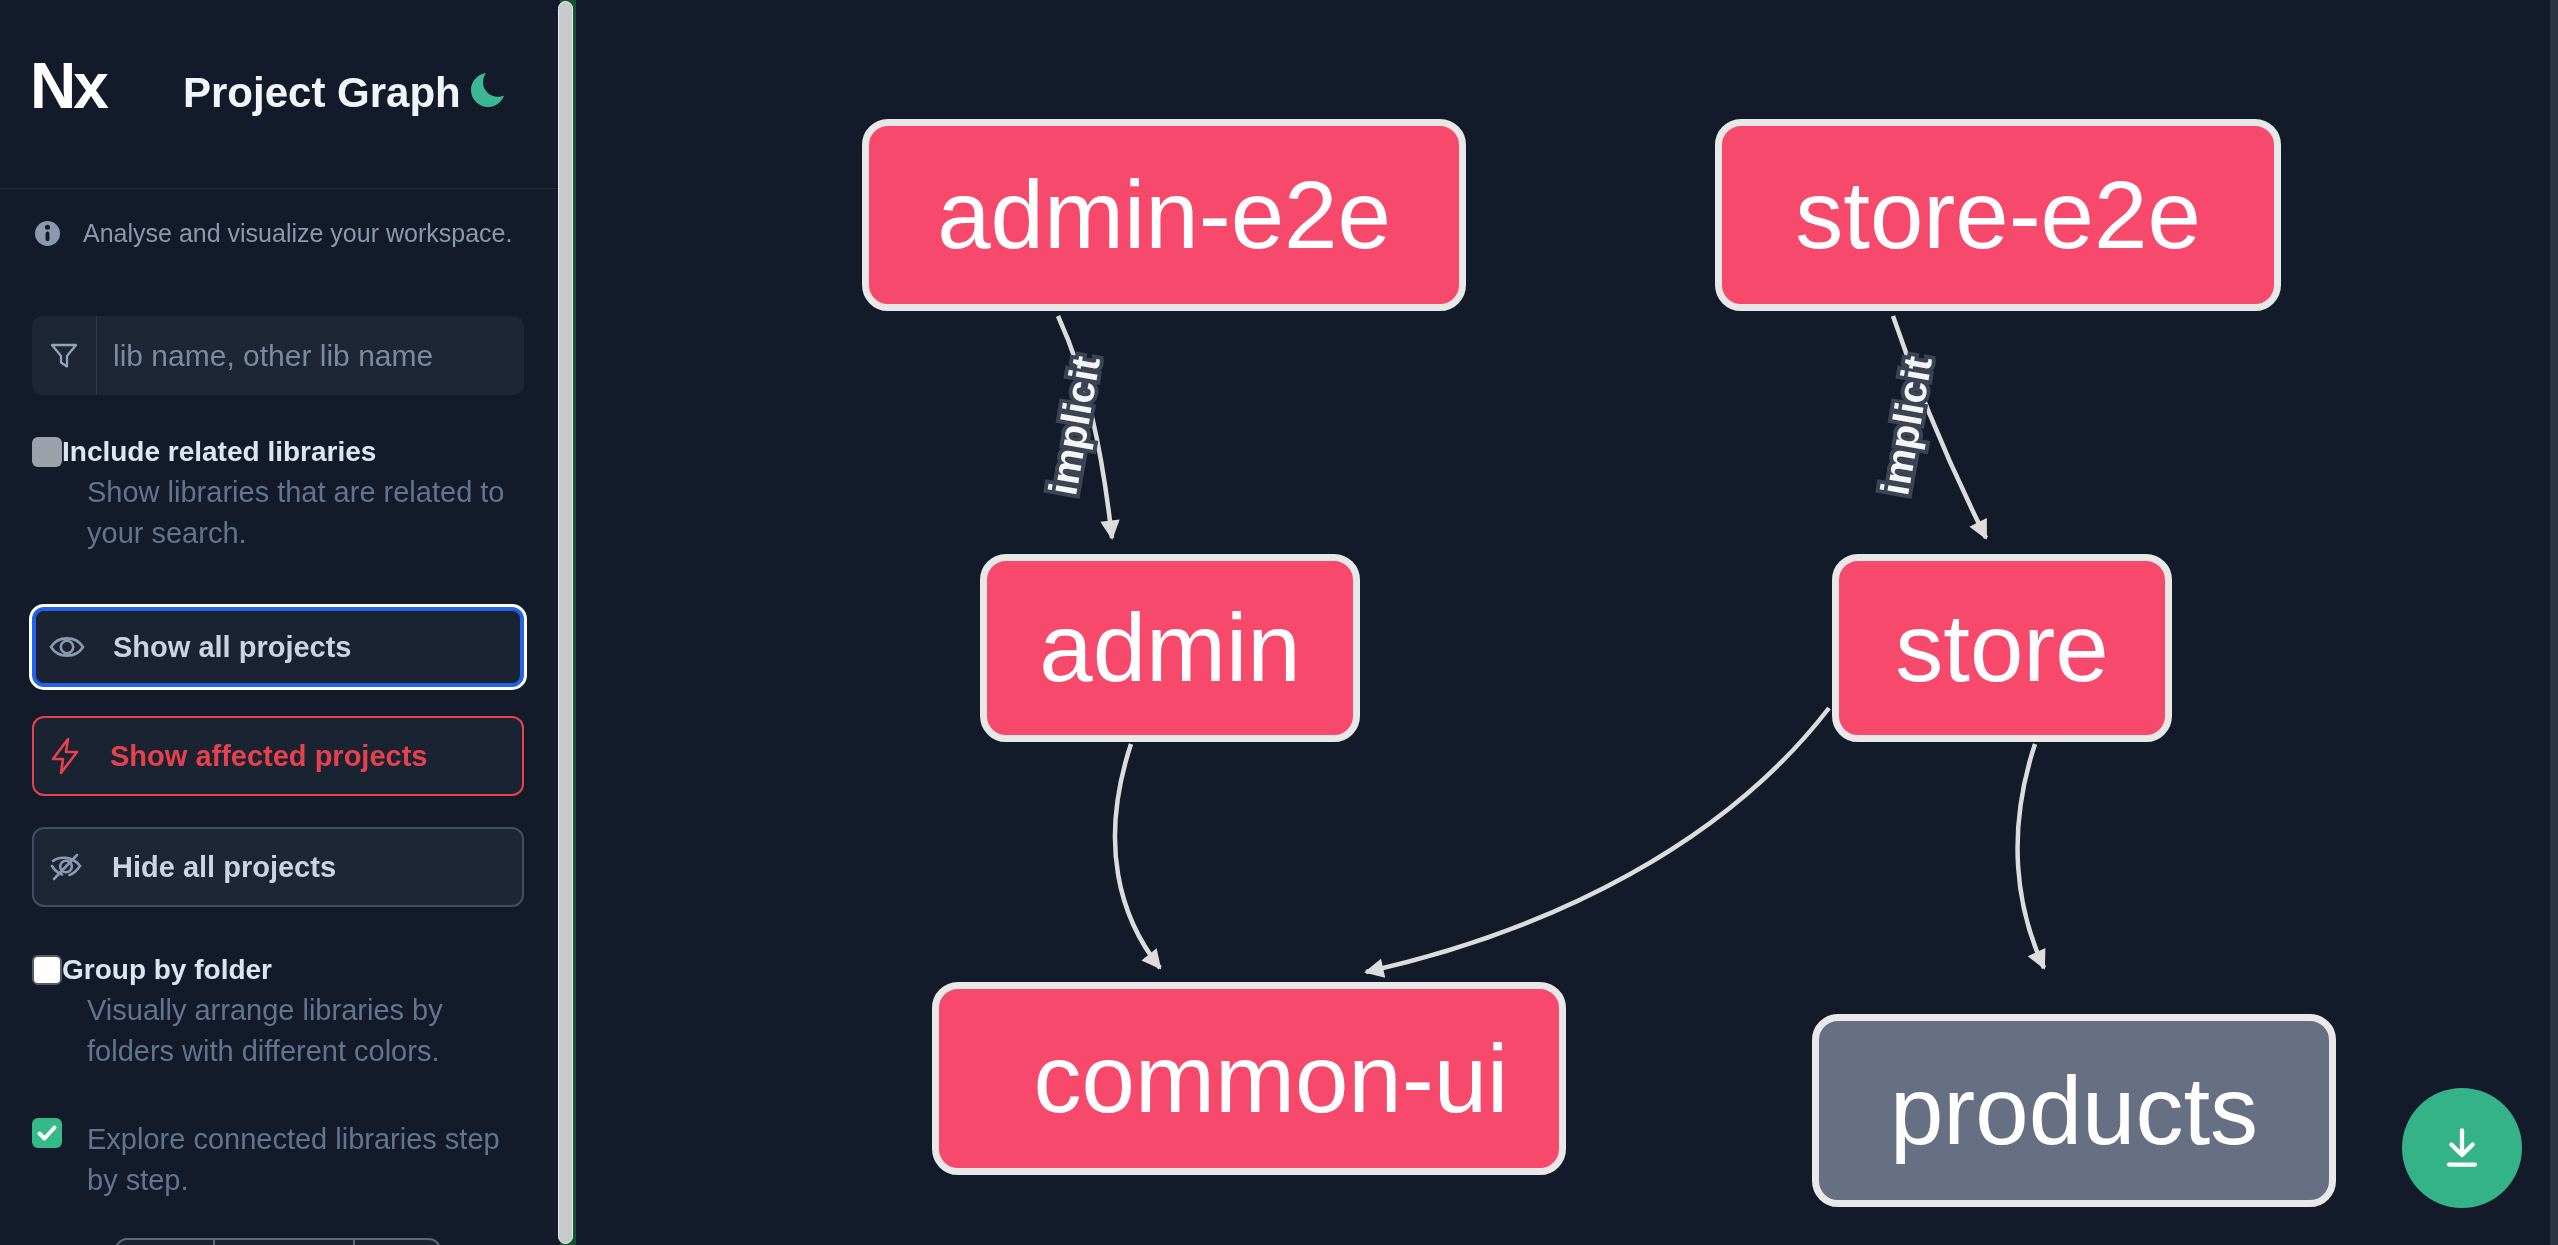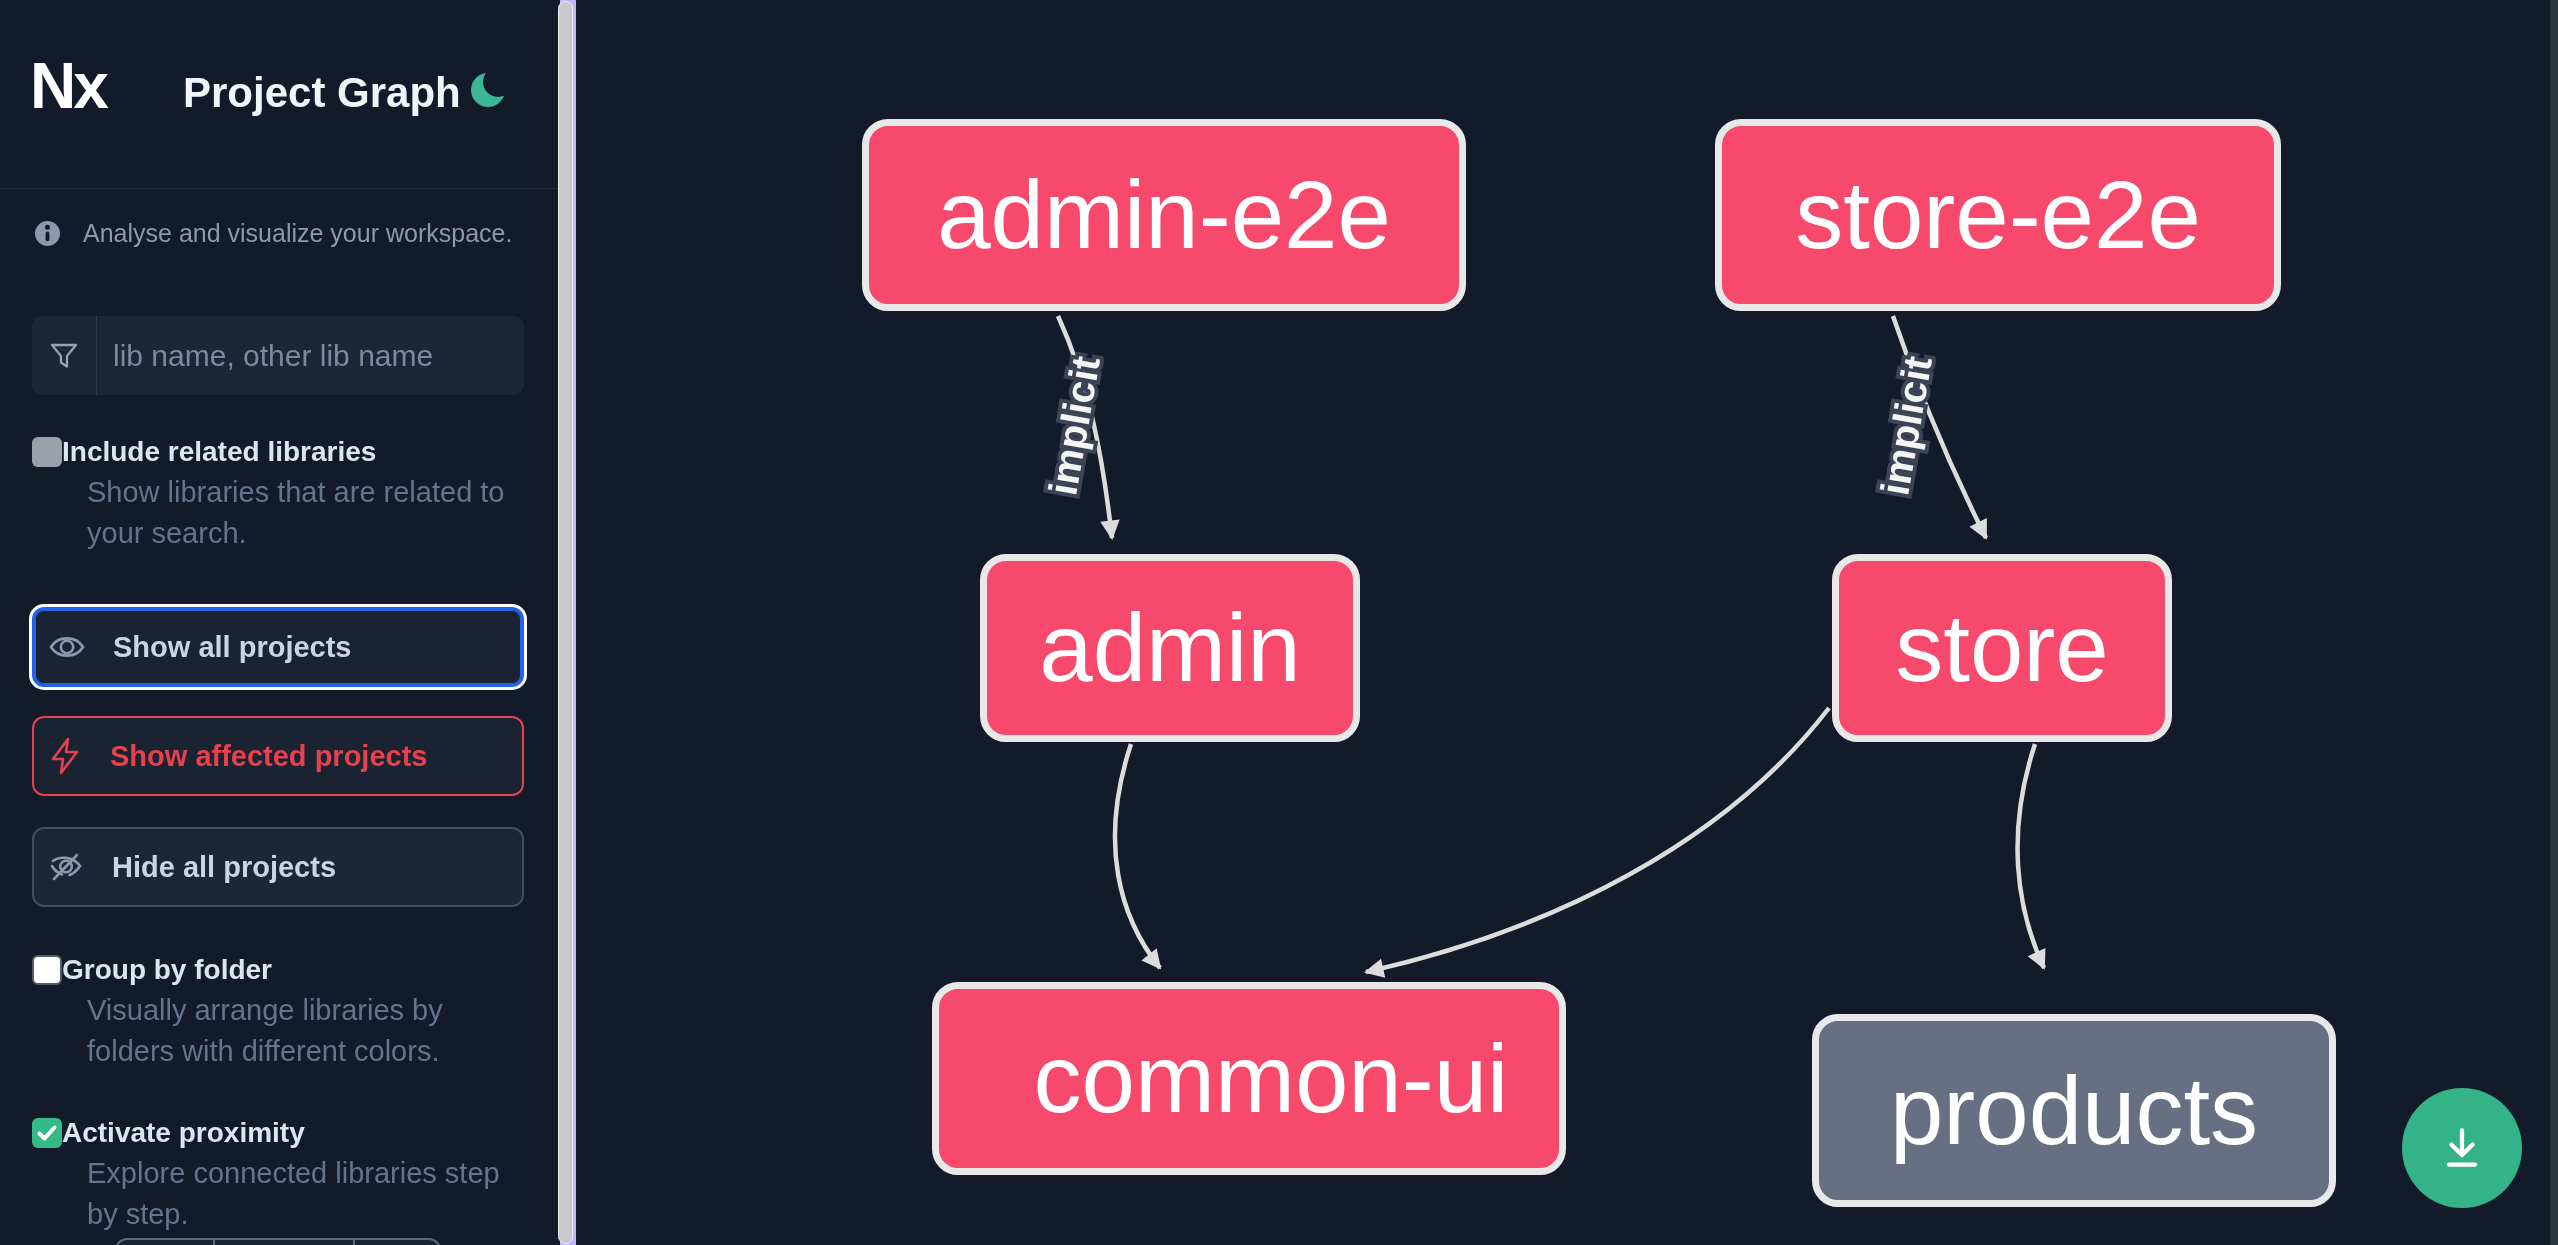--- a/index.html
+++ b/index.html
@@ -1,18 +1,18 @@
 <!DOCTYPE html>
 <html><head>
 <meta charset="utf-8">
 <style>
   * { margin:0; padding:0; box-sizing:border-box; }
   html,body { width:2558px; height:1245px; overflow:hidden; background:#131b2b;
               font-family:"Liberation Sans", sans-serif; }
-  #app { position:relative; width:2558px; height:1245px; background:#c4b5fd; }
+  #app { position:relative; width:2558px; height:1245px; background:#14532d; }
 
   
   #sidebar { position:absolute; left:0; top:0; width:560px; height:1245px;
              background:#131b2b; }
   #sidebar-header { position:absolute; left:0; top:0; width:560px; height:189px;
                     border-bottom:1px solid #222c3d; }
   #nx-logo { position:absolute; left:30px; top:48px; color:#ffffff; font-size:64px;
              font-weight:800; letter-spacing:-3px; line-height:76px; }
   #app-title { position:absolute; left:183px; top:68px; color:#f1f5f9; font-size:42px;
                font-weight:700; line-height:50px; }
@@ -161,21 +161,20 @@
       <div class="check-label">Group by folder</div>
       <div class="check-desc">Visually arrange libraries by folders with different colors.</div>
     </div>
 
     <div class="check-row" id="row-proximity">
       <div class="check-box green">
         <svg width="24" height="24" viewBox="0 0 24 24">
           <path d="M4.5 12.5 L9.5 17.5 L19.5 6.5" fill="none" stroke="#ffffff" stroke-width="4" stroke-linecap="round" stroke-linejoin="round"></path>
         </svg>
       </div>
-      <div class="check-label">Activate proximity</div>
       <div class="check-desc">Explore connected libraries step by step.</div>
     </div>
 
     <div id="proximity-stepper">
       <div class="seg" id="seg-dec"></div>
       <div class="seg" id="seg-val"></div>
       <div class="seg" id="seg-inc"></div>
     </div>
 
     <div id="sidebar-scrollbar"></div>

